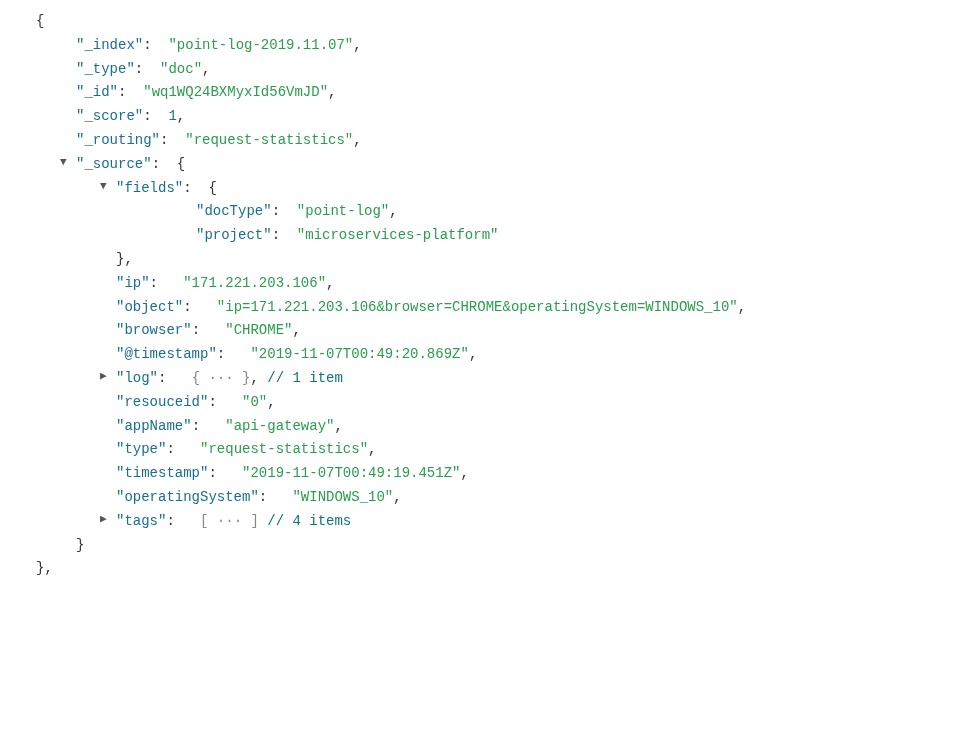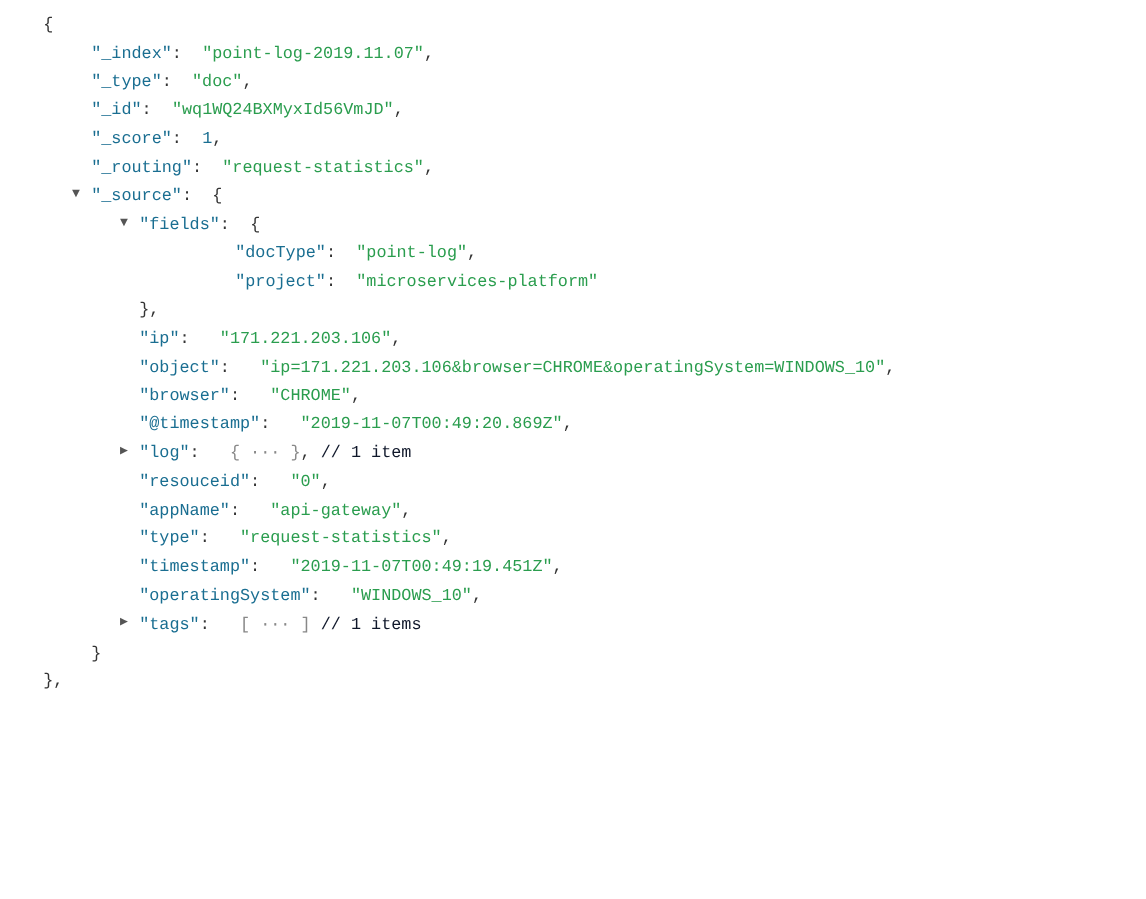--- a/index.html
+++ b/index.html
@@ -29,21 +29,21 @@
     }
 
     .indent-1 { padding-left: 40px; }
     .indent-2 { padding-left: 80px; }
     .indent-4 { padding-left: 160px; }
 
     .key { color: #1a6e91; }
     .string-value { color: #2a9d4e; }
     .number-value { color: #1a6e91; }
     .punctuation { color: #333; }
-    .comment { color: #0f172a; font-style: normal; }
+    .comment { color: #0f766e; font-style: normal; }
     .brace { color: #333; }
     .collapsed { color: #888; }
 
     .toggle-arrow {
       display: inline-block;
       width: 16px;
       color: #555;
       cursor: pointer;
       user-select: none;
       font-size: 11px;
@@ -217,21 +217,21 @@
     <span class="punctuation">:&nbsp;&nbsp;&nbsp;</span>
     <span class="string-value">"WINDOWS_10"</span>
     <span class="punctuation">,</span>
   </div>
 
   <div class="line indent-2">
     <span class="toggle-arrow">▶</span>
     <span class="key">"tags"</span>
     <span class="punctuation">:&nbsp;&nbsp;&nbsp;</span>
     <span class="collapsed">[ ··· ]</span>
-    <span class="comment">&nbsp;<span>// 1 items</span></span>
+    <span class="comment">&nbsp;<span>// 4 items</span></span>
   </div>
 
   <div class="line indent-1">
     <span class="toggle-placeholder"></span>
     <span class="brace">}</span>
   </div>
 
   <div class="line">
     <span class="toggle-placeholder"></span>
     <span class="brace">},</span>

